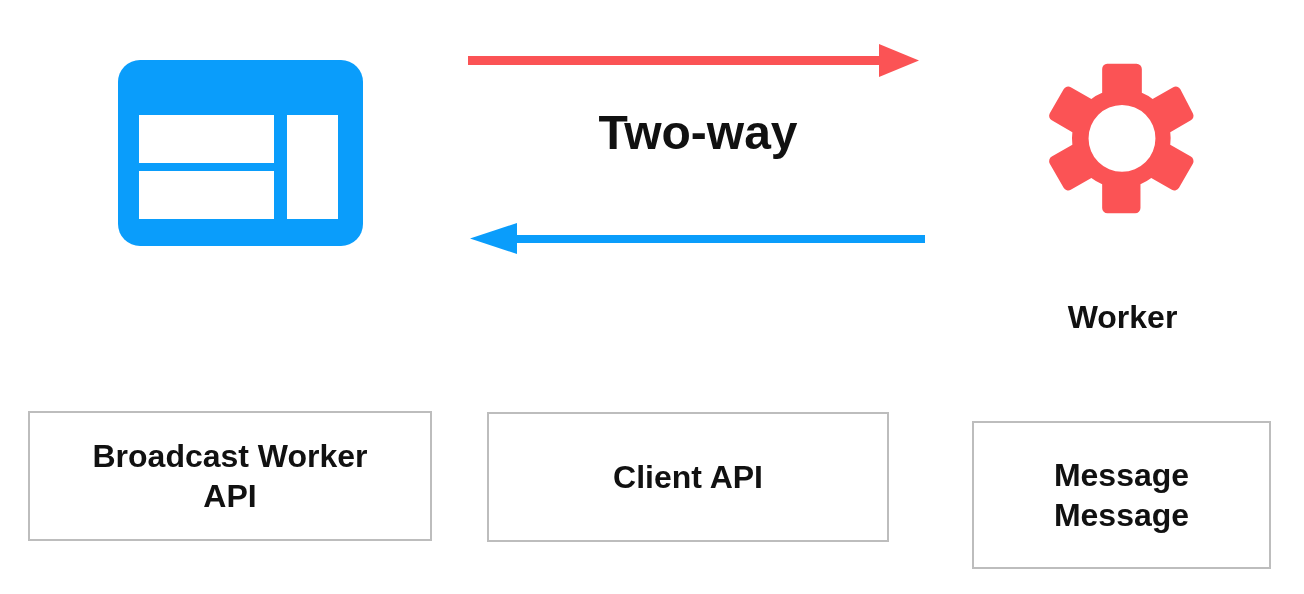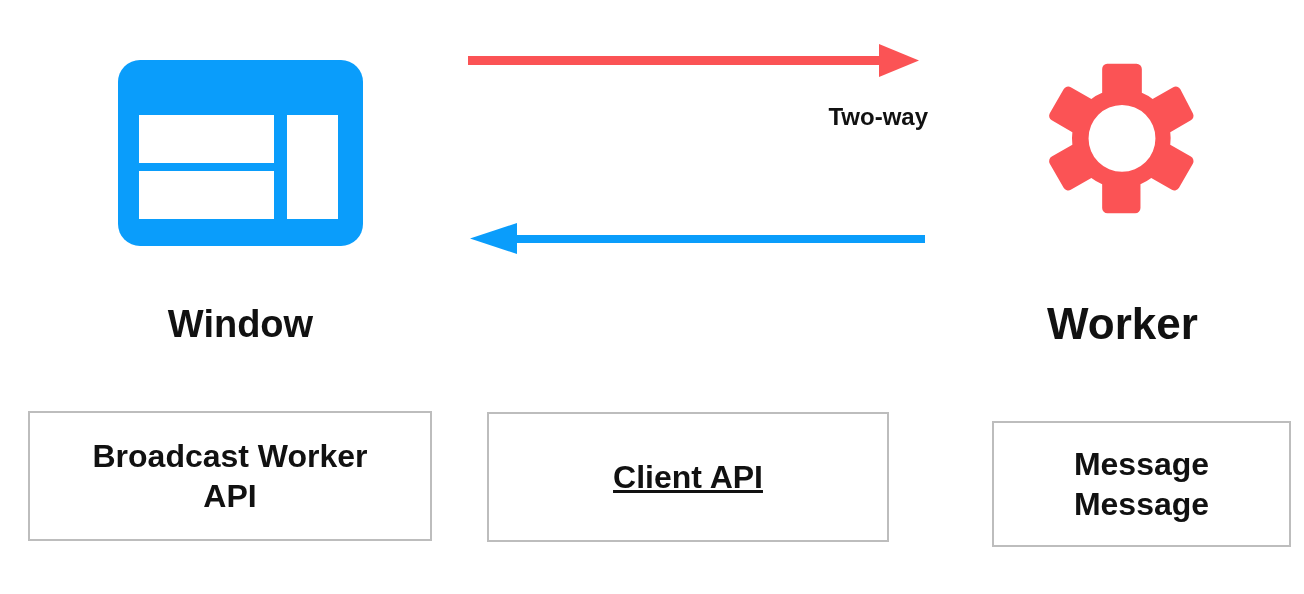--- a/index.html
+++ b/index.html
@@ -67,30 +67,30 @@
   #window-label {
     left: 118px;
     top: 303px;
     width: 245px;
     font-size: 38px;
   }
   #worker-label {
     left: 1000px;
     top: 299px;
     width: 245px;
-    font-size: 44px;
+    font-size: 32px;
   }
 
   #center-caption {
     position: absolute;
     left: 468px;
     top: 100px;
     width: 460px;
-    text-align: right;
-    font-size: 24px;
+    text-align: center;
+    font-size: 48px;
     font-weight: bold;
     line-height: 1.38;
     color: #111111;
   }
 
   
   .api-box {
     position: absolute;
     box-sizing: border-box;
     border: 2px solid #bdbdbd;
@@ -99,22 +99,22 @@
     align-items: center;
     justify-content: center;
     text-align: center;
     font-size: 32px;
     font-weight: bold;
     color: #111111;
     line-height: 1.25;
     padding: 0 10px;
   }
   #api-box-0 { left: 28px;  top: 411px; width: 404px; height: 130px; }
-  #api-box-1 { left: 487px; top: 412px; width: 402px; height: 130px; text-decoration: underline; }
-  #api-box-2 { left: 972px; top: 421px; width: 299px; height: 126px; margin-left: 20px; }
+  #api-box-1 { left: 487px; top: 412px; width: 402px; height: 130px; }
+  #api-box-2 { left: 972px; top: 421px; width: 299px; height: 148px; }
 </style>
 </head>
 <body>
 
 <div id="canvas">
 
   <div class="window-icon">
     <div class="window-pane pane-top"></div>
     <div class="window-pane pane-bottom"></div>
     <div class="window-pane pane-right"></div>
@@ -161,21 +161,20 @@
     <g>
       <rect x="513" y="235" width="412" height="8" fill="#0a9dfb"></rect>
       <polygon points="517,223 517,254 470,238.5" fill="#0a9dfb"></polygon>
     </g>
   </svg>
 
   <div id="center-caption">
     <div>Two-way</div>
   </div>
 
-  <div class="node-label" id="window-label">Window</div>
   <div class="node-label" id="worker-label">Worker</div>
 
   <div class="api-box" id="api-box-0">
     <span>
       <span>Broadcast Worker</span>
       <br>
       <span>API</span>
     </span>
   </div>
 

